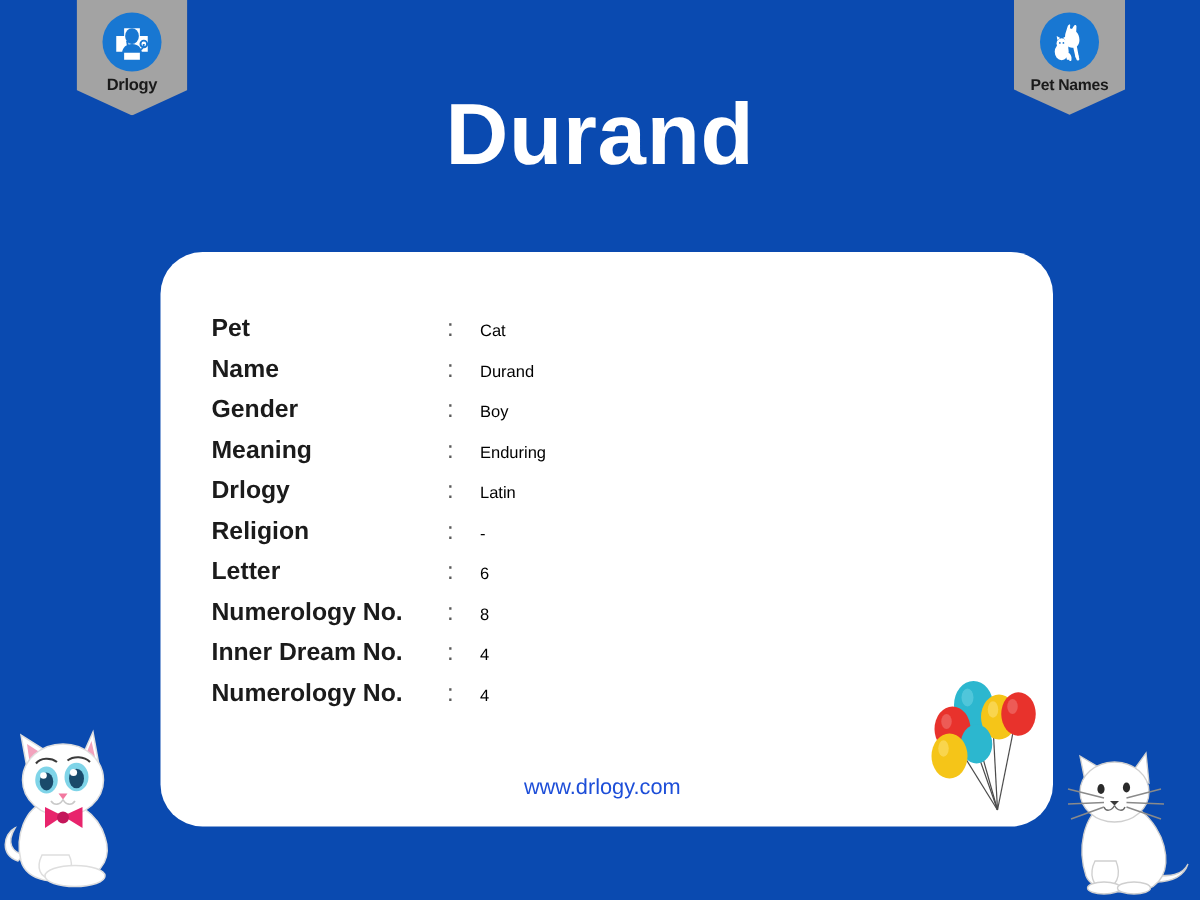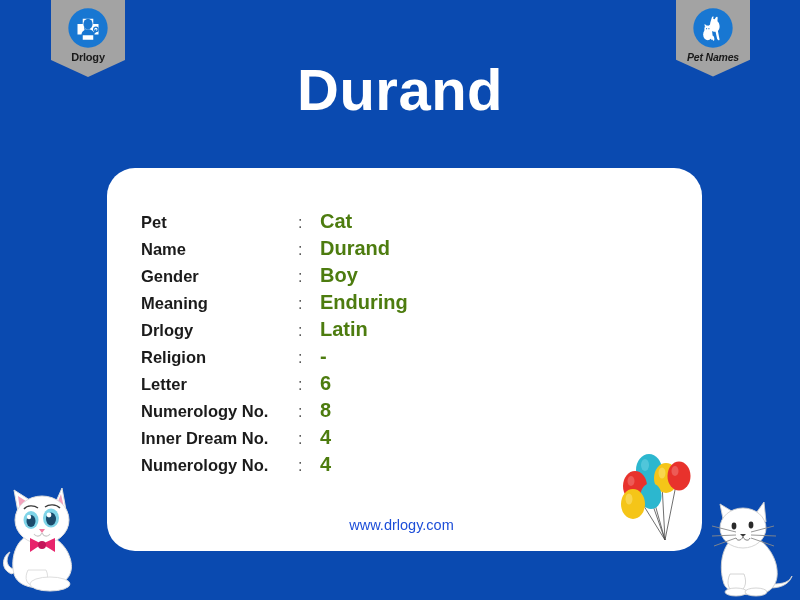--- a/index.html
+++ b/index.html
@@ -43,21 +43,21 @@
     display: block;
   }
   .badge-text {
     font-size: 11px;
     font-weight: bold;
     color: #1a1a1a;
     letter-spacing: -0.2px;
     line-height: 1;
     white-space: nowrap;
   }
-  .badge-right .badge-ribbon { width: 74px; font-style: italic; }
+  .badge-right .badge-ribbon { width: 74px; }
   .badge-right .badge-text { font-size: 10.5px; }
 
   
   .page-title {
     position: absolute;
     top: 58px;
     left: 0;
     width: 800px;
     text-align: center;
     color: #ffffff;
@@ -97,24 +97,23 @@
     font-weight: bold;
     color: #1b1b1b;
     white-space: nowrap;
   }
   .info-colon {
     width: 22px;
     font-size: 16px;
     color: #5a5a5a;
   }
   .info-value {
-    font-size: 20px;
-    color: #4d7c0f;
+    font-size: 11px;
+    color: #000000;
     white-space: nowrap;
-    font-weight: bold;
   }
 
   .card-footer {
     position: absolute;
     left: 0;
     top: 349px;
     width: 589px;
     text-align: center;
     font-size: 14.5px;
     color: #1d4ed8;

